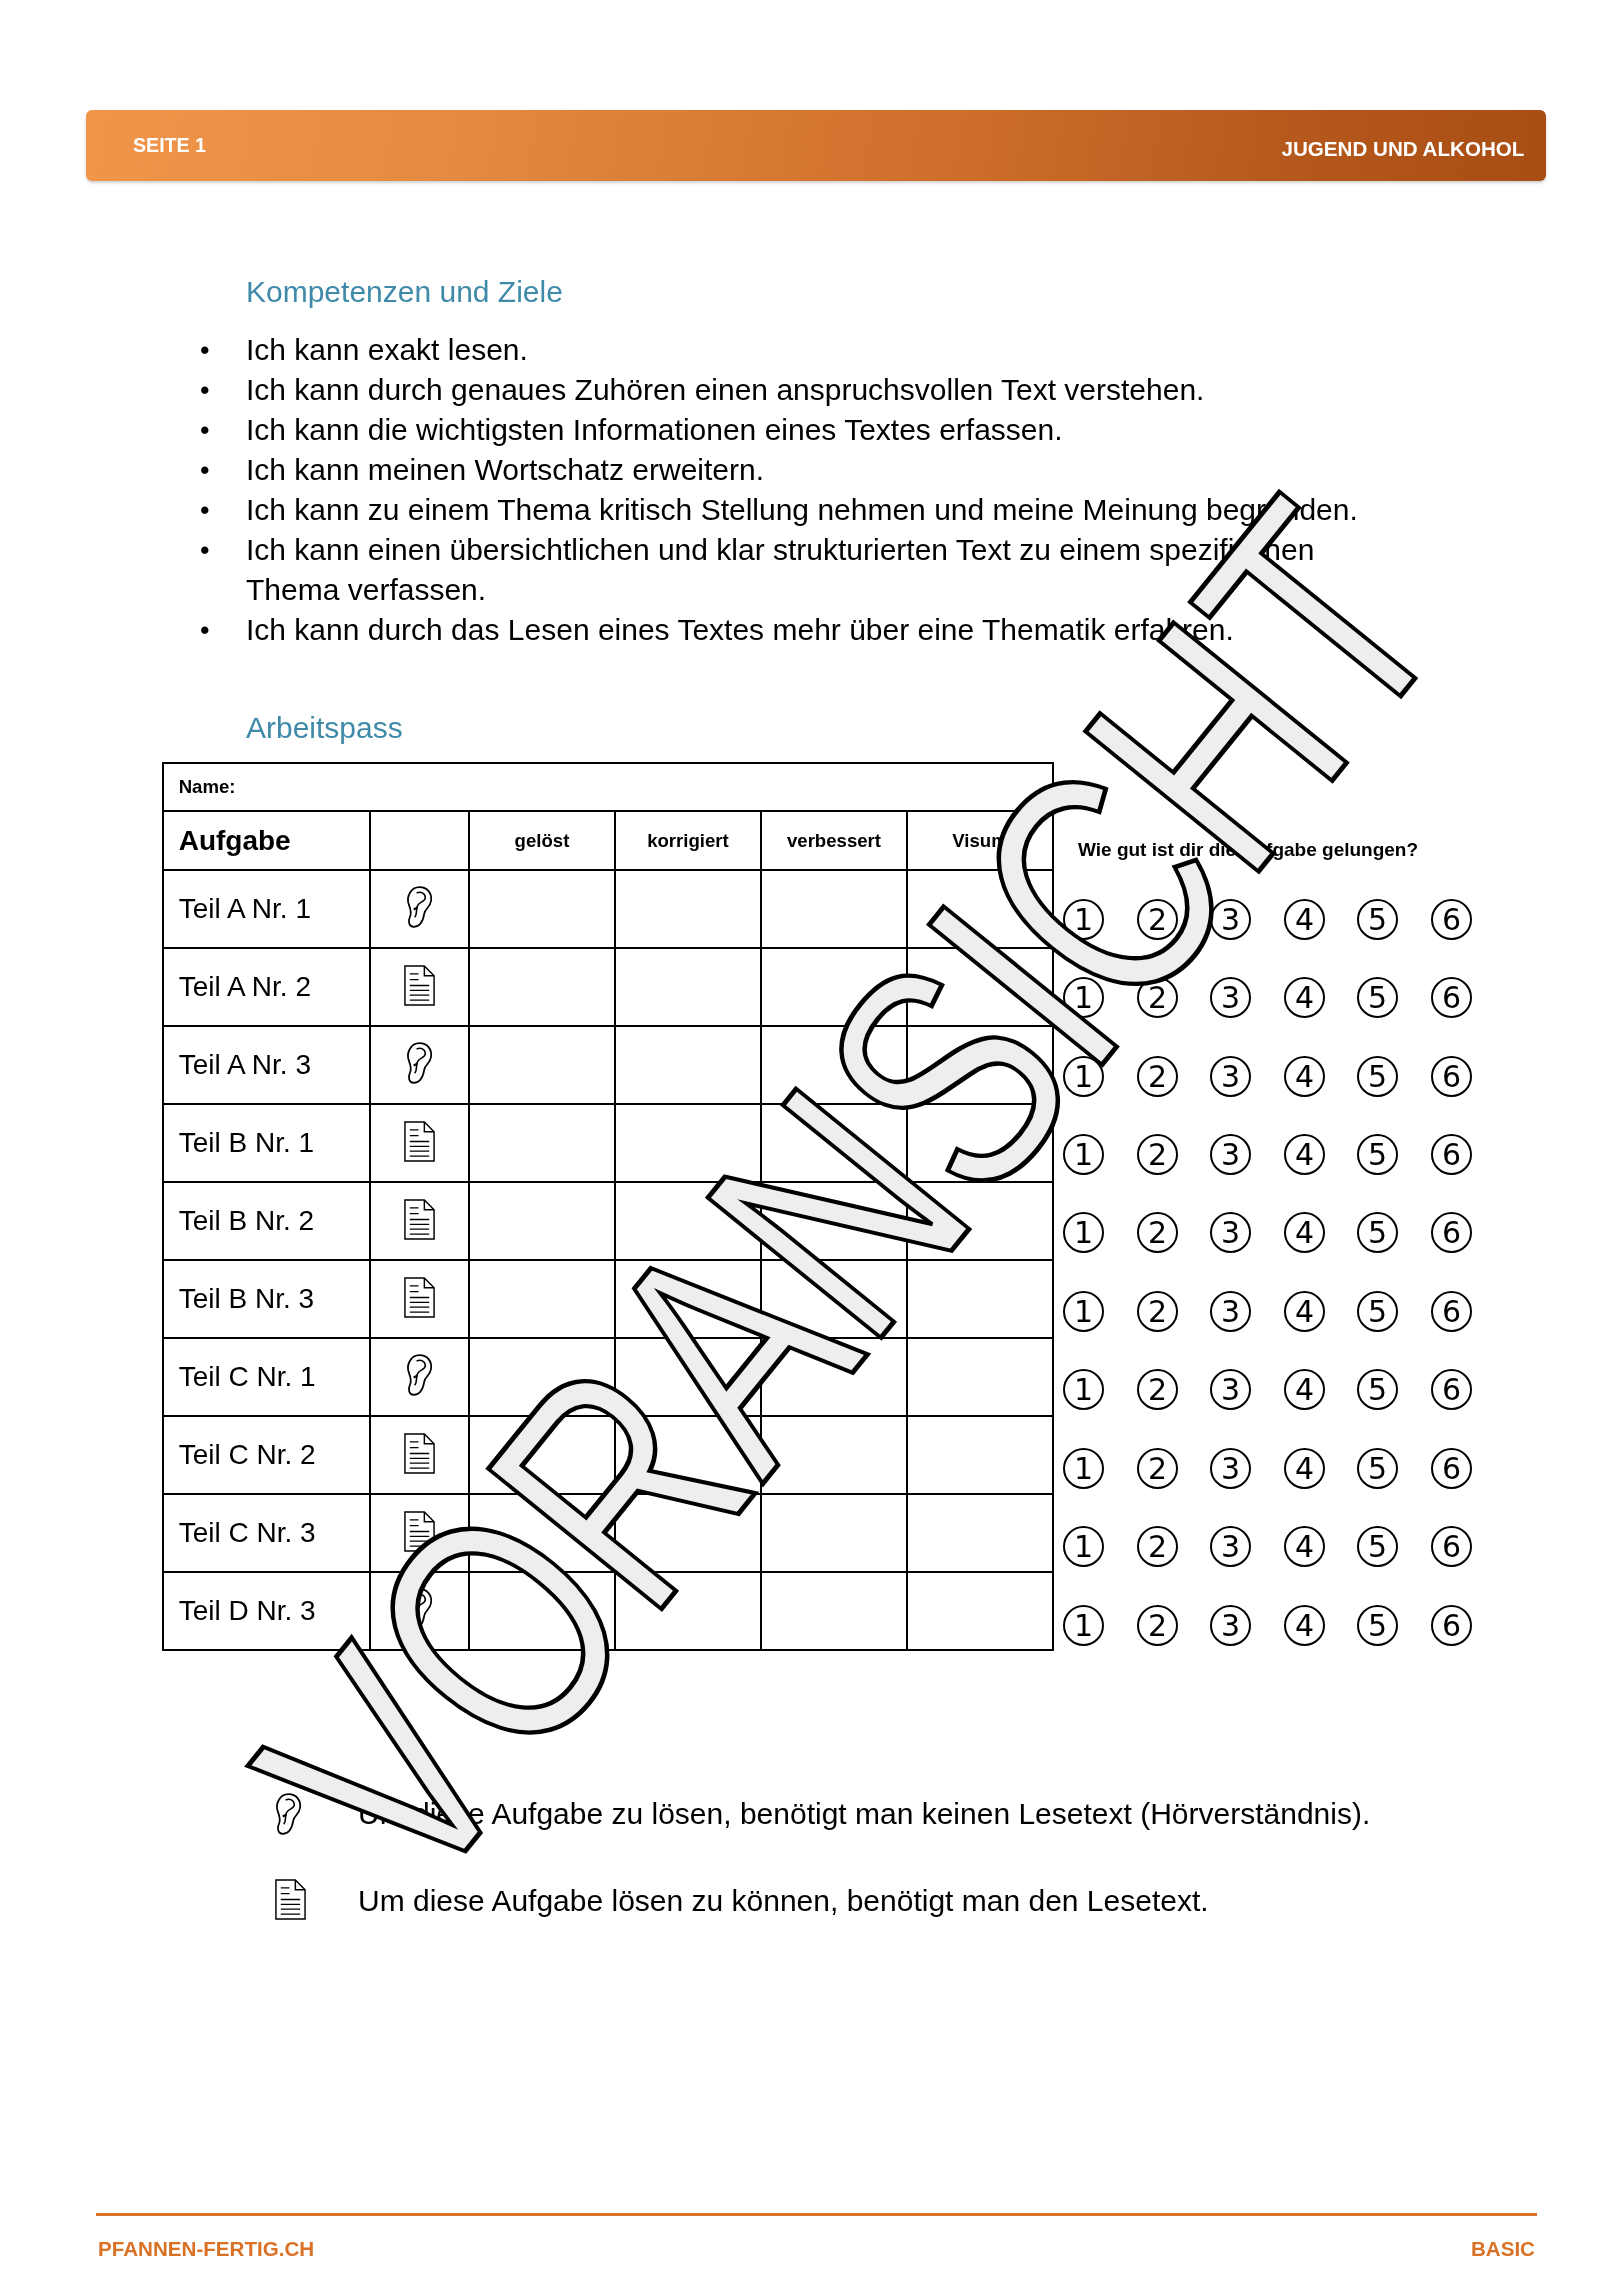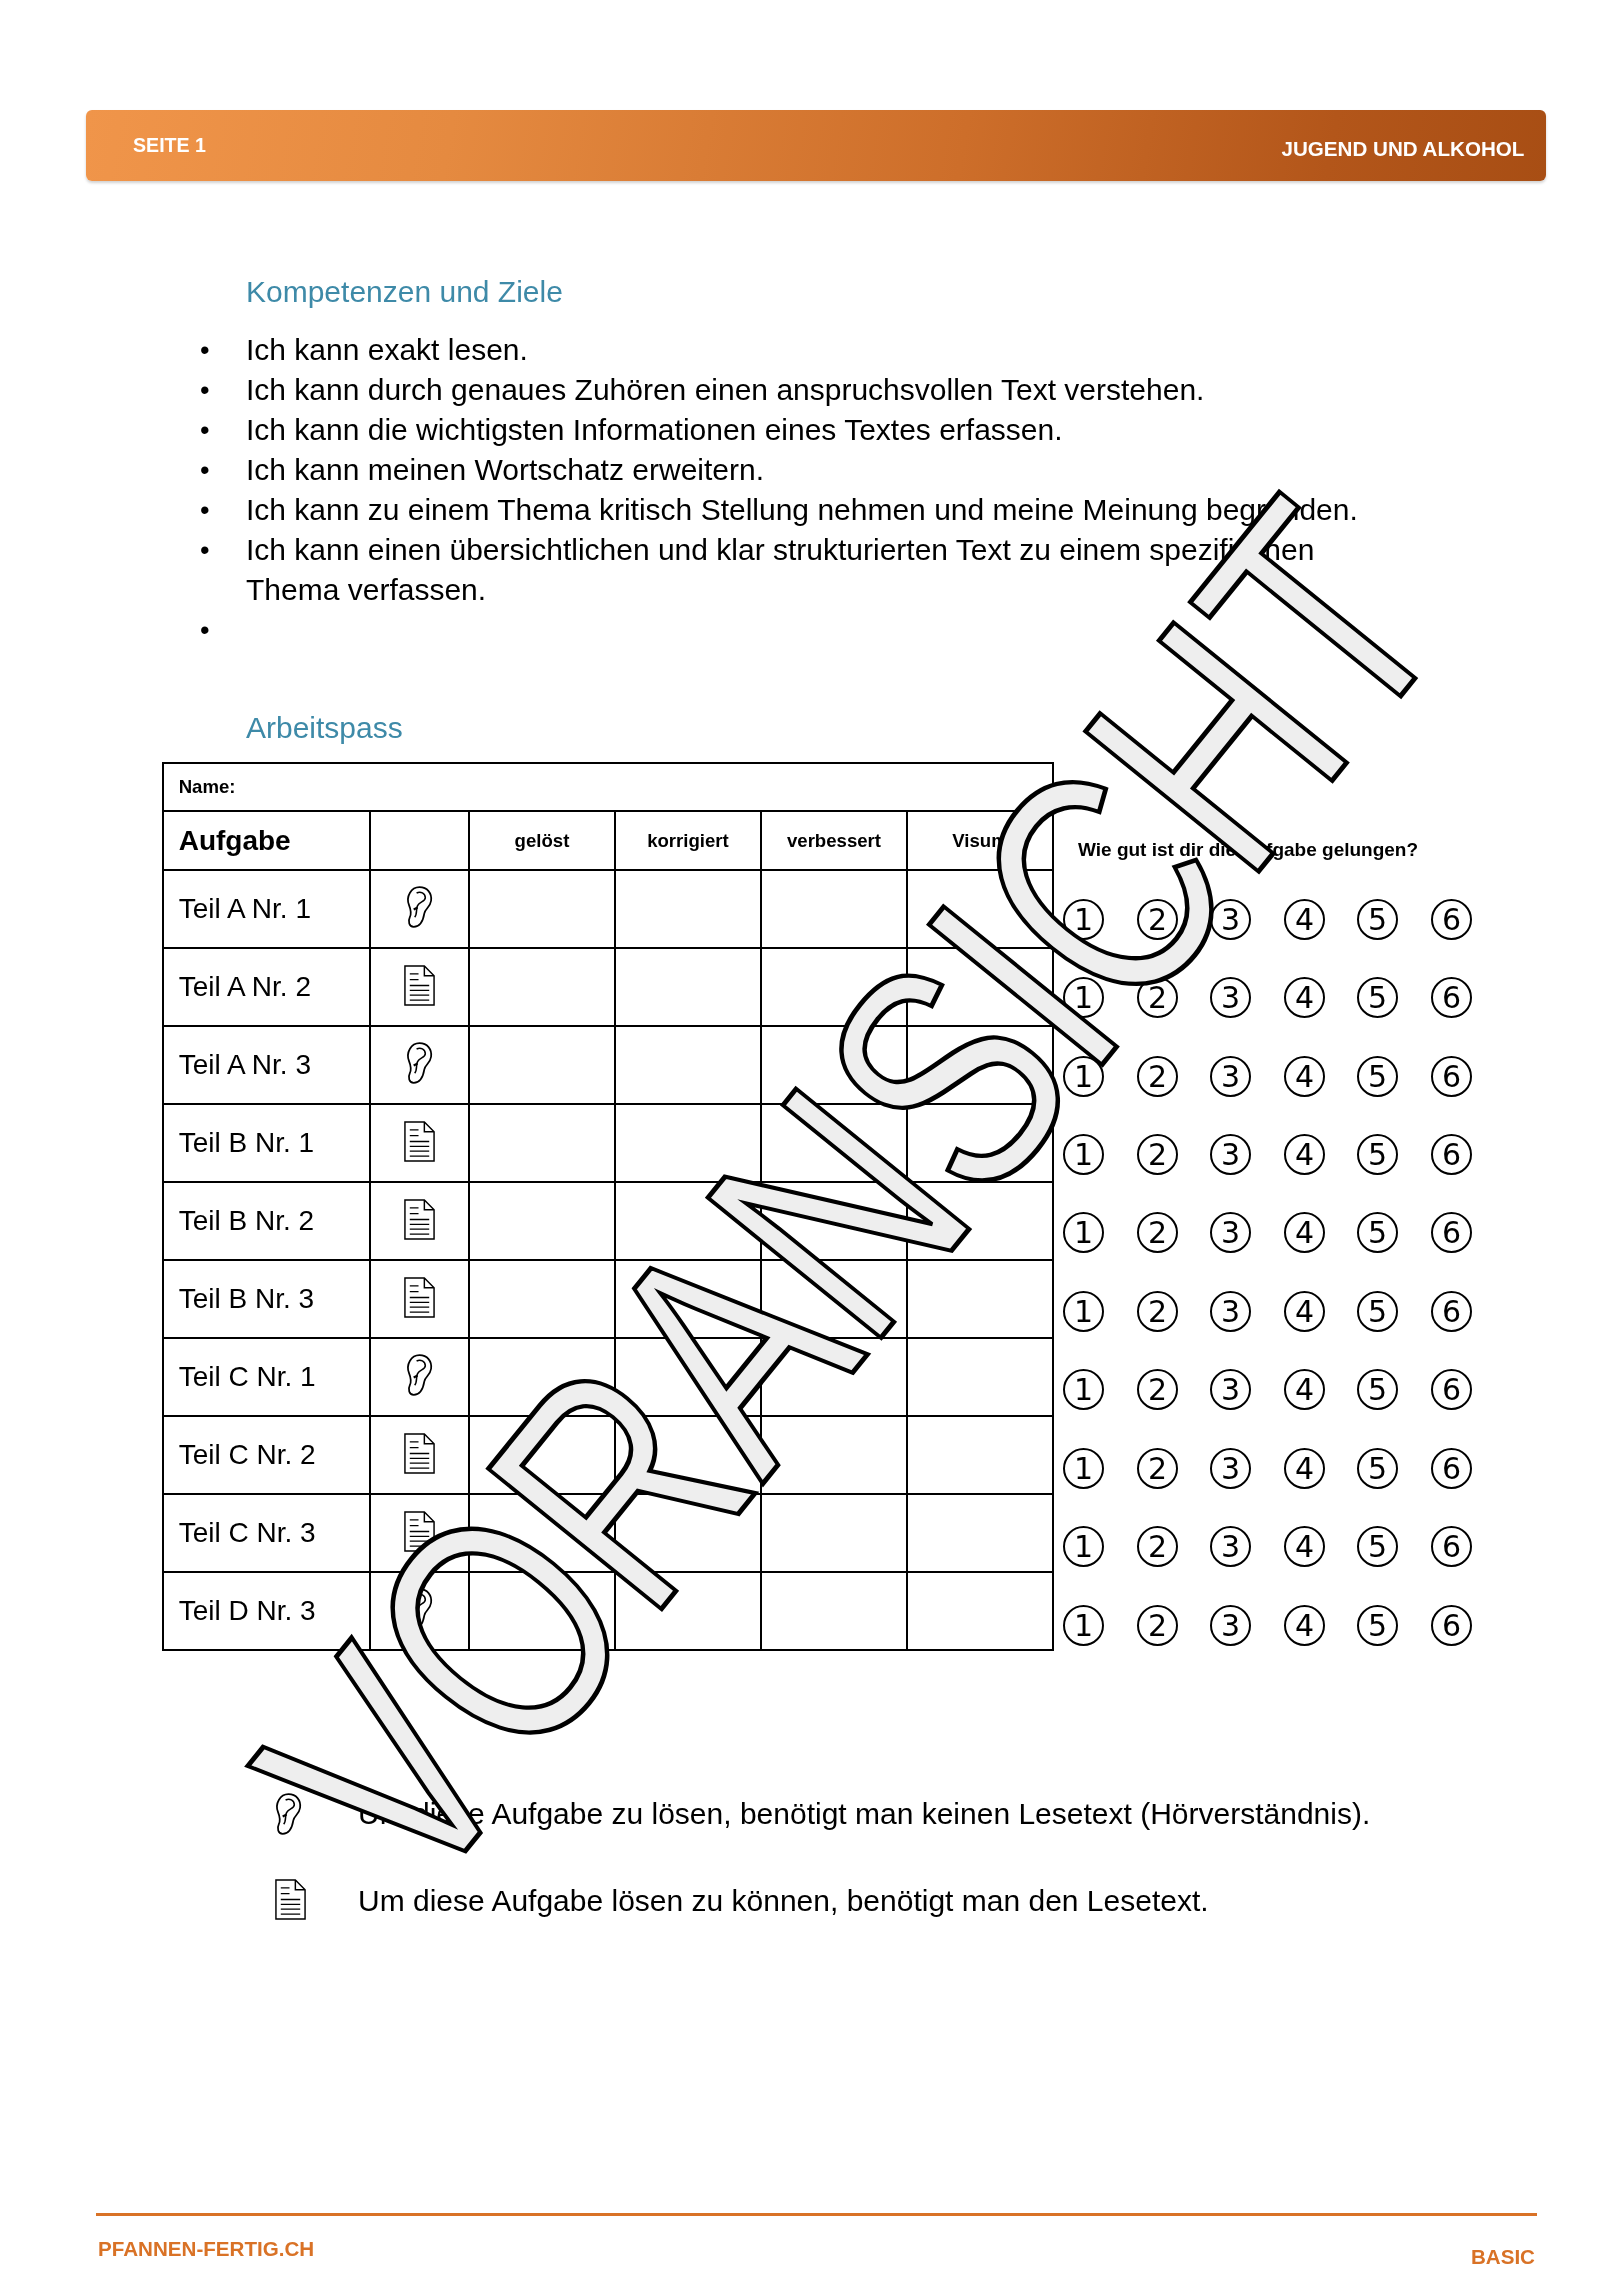--- a/index.html
+++ b/index.html
@@ -41,21 +41,21 @@
      font-family: "DejaVu Sans", sans-serif; }
 
   
   .legend-item { position: absolute; left: 274px; font-size: 30px; }
   .legend-item .legend-icon { position: absolute; left: 0; top: -5.9px; }
   .legend-item .legend-text { position: absolute; left: 84px; top: 0; white-space: nowrap; }
 
   
   .footer-line { position: absolute; left: 96px; top: 2213px; width: 1441px; height: 2.9px; background: #d97226; }
   .footer-left { position: absolute; left: 98px; top: 2237px; font-size: 20.6px; font-weight: bold; color: #d97226; }
-  .footer-right { position: absolute; right: 86px; top: 2237px; font-size: 20.6px; font-weight: bold; color: #d97226; margin-top: 8px; }
+  .footer-right { position: absolute; right: 86px; top: 2237px; font-size: 20.6px; font-weight: bold; color: #d97226; }
 
   
   .watermark { position: absolute; left: 29px; top: 745px; width: 1666px; height: 392px;
     transform-origin: 50% 50%; transform: rotate(-51deg) translate(-235px, 137px);
     pointer-events: none; }
   .watermark svg { overflow: visible; }
 </style>
 </head>
 <body>
 
@@ -65,21 +65,21 @@
 </div>
 
 <div class="section-title competences-title">Kompetenzen und Ziele</div>
 <ul class="goals">
   <li><span class="bullet">•</span><span>Ich kann exakt lesen.</span></li>
   <li><span class="bullet">•</span><span>Ich kann durch genaues Zuhören einen anspruchsvollen Text verstehen.</span></li>
   <li><span class="bullet">•</span><span>Ich kann die wichtigsten Informationen eines Textes erfassen.</span></li>
   <li><span class="bullet">•</span><span>Ich kann meinen Wortschatz erweitern.</span></li>
   <li><span class="bullet">•</span><span>Ich kann zu einem Thema kritisch Stellung nehmen und meine Meinung begründen.</span></li>
   <li style="width:1127px"><span class="bullet">•</span><span>Ich kann einen übersichtlichen und klar strukturierten Text zu einem spezifischen Thema verfassen.</span></li>
-  <li><span class="bullet">•</span></li>
+  <li><span class="bullet">•</span><span>Ich kann durch das Lesen eines Textes mehr über eine Thematik erfahren.</span></li>
 </ul>
 
 <div class="section-title arbeitspass-title">Arbeitspass</div>
 
 <table class="worktable">
   <tbody id="table-body">
     <tr class="name-row">
       <td colspan="6"><span>Name:</span></td>
     </tr>
     <tr class="head-row">

